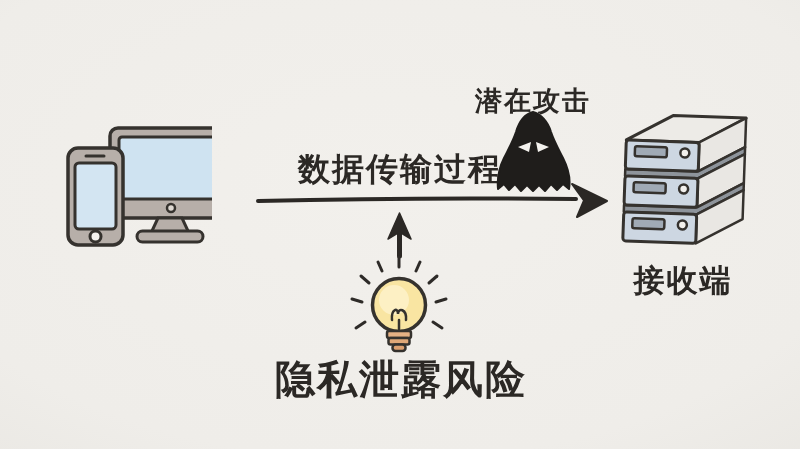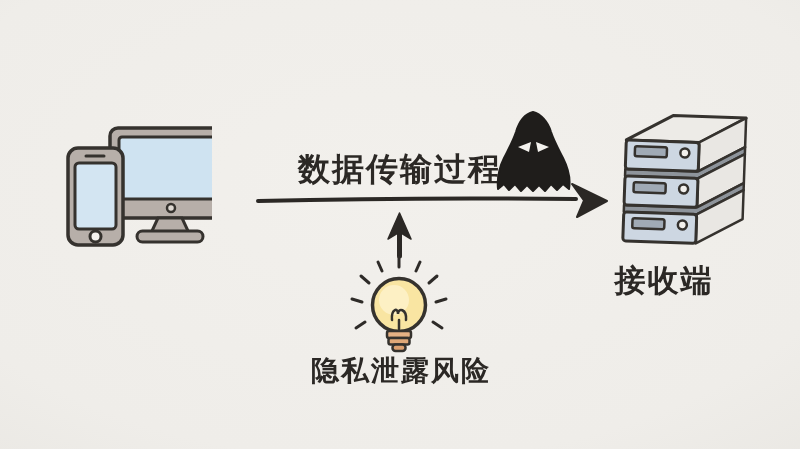--- a/index.html
+++ b/index.html
@@ -19,22 +19,22 @@
     transform: translateX(-50%);
     color: #2b2825;
     font-weight: 700;
     white-space: nowrap;
     letter-spacing: 2px;
     text-align: center;
   }
   #label-user-data    { left: 147px; top: 261px; font-size: 31px; }
   #label-transmission { left: 400px; top: 148px; font-size: 32px; }
   #label-attack       { left: 533px; top: 83px;  font-size: 27px; }
-  #label-receiver     { left: 664px; top: 260px; font-size: 31px; }
-  #label-risk         { left: 401px; top: 352px; font-size: 28px; }
+  #label-receiver     { left: 683px; top: 260px; font-size: 31px; }
+  #label-risk         { left: 401px; top: 352px; font-size: 40px; }
   #devices-icon  { left: 52px;  top: 113px; }
   #main-arrow    { left: 248px; top: 176px; }
   #hacker-icon   { left: 494px; top: 110px; }
   #server-icon   { left: 612px; top: 103px; transform: rotate(2deg); }
   #up-arrow      { left: 380px; top: 208px; }
   #bulb-icon     { left: 346px; top: 250px; }
 </style>
 </head>
 <body>
 
@@ -62,20 +62,21 @@
   </svg>
   <div id="label-transmission" class="label">数据传输过程</div>
 
   <svg id="hacker-icon" class="abs" width="80" height="85" viewBox="0 0 80 85">
     <path d="M39,2 C31,4 25,12 22,22 C19,31 15,38 10,48 C5,58 3,68 4,79
              L10,74 L15,80 L21,74 L27,81 L33,75 L39,81 L45,75 L51,81 L57,74 L63,80 L69,74 L75,79
              C77,68 74,58 69,48 C64,38 60,31 57,22 C54,12 47,4 39,2 Z" fill="#1f1d1b" stroke="#1f1d1b" stroke-width="2" stroke-linejoin="round"></path>
     <path d="M24,37 L37,32 L35,42 Z" fill="#f4f2ee"></path>
     <path d="M42,32 L55,37 L44,42 Z" fill="#f4f2ee"></path>
   </svg>
+  <div id="label-attack" class="label">潜在攻击</div>
 
   <svg id="server-icon" class="abs" width="145" height="150" viewBox="0 0 145 150">
     <g stroke="#35322e" stroke-linejoin="round">
       <polygon points="13,39 59,13 132,13 86,39" fill="#edebe7" stroke-width="3"></polygon>
       <polygon points="86,39 132,13 132,42 86,68" fill="#e9e7e3" stroke-width="2.5"></polygon>
       <polygon points="13,68 86,68 132,42 132,49 86,75 13,75" fill="#8e949b" stroke-width="2.5"></polygon>
       <polygon points="86,75 132,49 132,78 86,104" fill="#e9e7e3" stroke-width="2.5"></polygon>
       <polygon points="13,104 86,104 132,78 132,85 86,111 13,111" fill="#8e949b" stroke-width="2.5"></polygon>
       <polygon points="86,111 132,85 132,114 86,140" fill="#e9e7e3" stroke-width="2.5"></polygon>
       <rect x="13" y="39" width="73" height="29" rx="3" fill="#cdd7e2" stroke-width="3"></rect>

